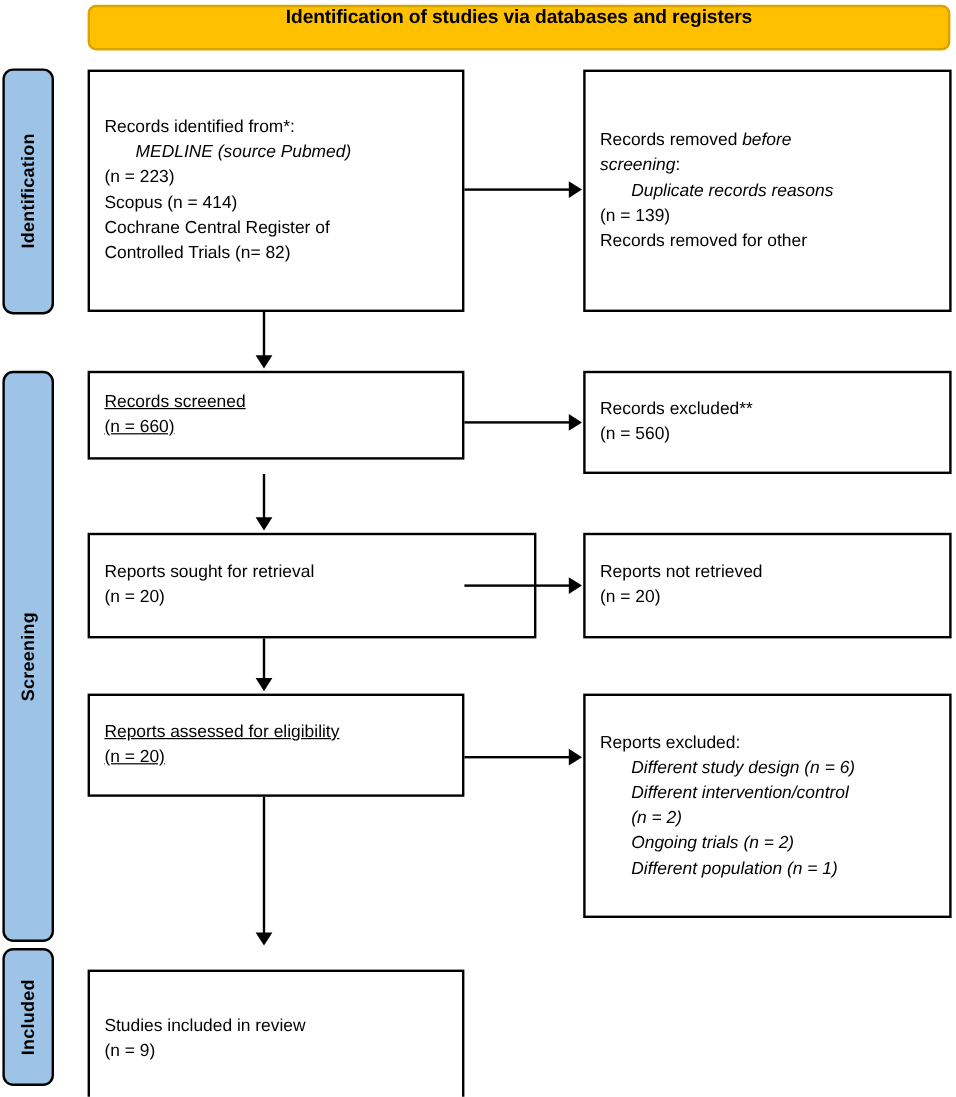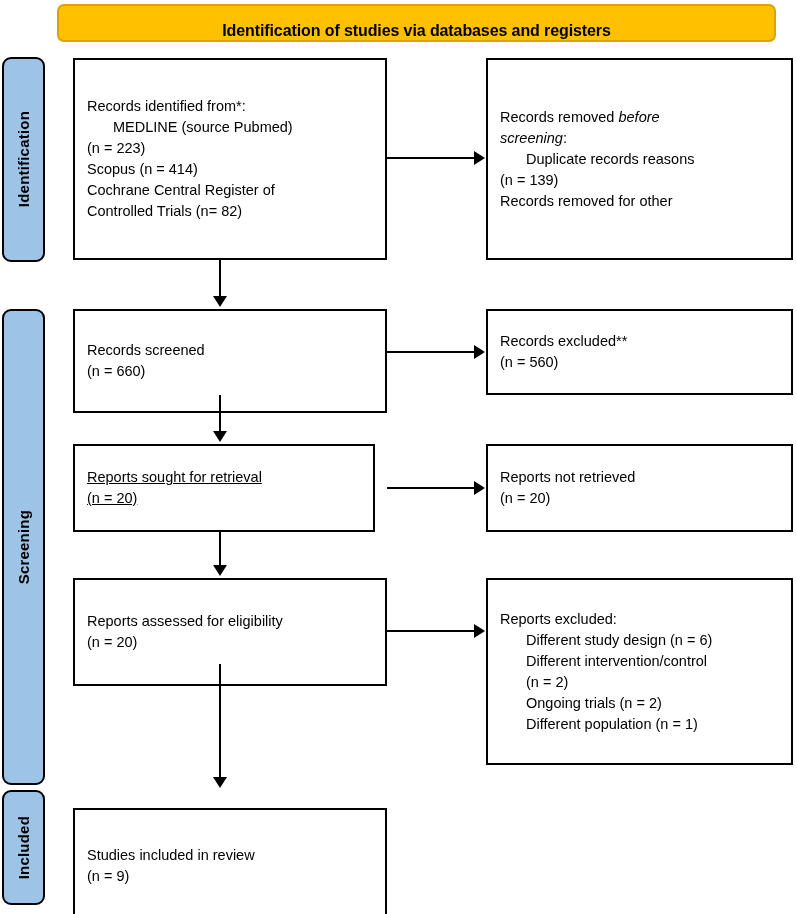--- a/index.html
+++ b/index.html
@@ -16,30 +16,30 @@
   }
   #diagram {
     position: relative;
     width: 797px;
     height: 914px;
   }
 
   
   .banner {
     position: absolute;
-    left: 57px;
+    left: 73px;
     top: 4px;
     width: 719px;
     height: 38px;
     background: #FFC000;
     border: 2px solid #D9A300;
     border-radius: 7px;
     box-sizing: border-box;
     display: flex;
-    align-items: flex-end;
+    align-items: flex-start;
     justify-content: center;
     font-size: 16px;
     font-weight: bold;
     letter-spacing: -0.1px;
   }
 
   
   .stage {
     position: absolute;
     background: #9DC3E6;
@@ -71,28 +71,28 @@
     display: flex;
     flex-direction: column;
     justify-content: center;
     padding: 0 12px;
   }
   .box .line {
     font-size: 14.5px;
     line-height: 21px;
     white-space: nowrap;
   }
-  .box .line.indent { padding-left: 26px; }
+  .box .line.indent { padding-left: 26px; font-style: italic; }
   .box .line i { font-style: italic; }
 
   
   .box-identified  { left: 73px;  top: 58px;  width: 314px; height: 202px; }
-  .box-screened    { left: 73px;  top: 309px; width: 314px; height: 104px; }
-  .box-sought      { left: 73px;  top: 444px; width: 302px; height: 88px; text-decoration: underline; }
-  .box-assessed    { left: 73px;  top: 578px; width: 314px; height: 108px; }
+  .box-screened    { left: 73px;  top: 309px; width: 314px; height: 74px; text-decoration: underline; }
+  .box-sought      { left: 73px;  top: 444px; width: 374px; height: 88px; }
+  .box-assessed    { left: 73px;  top: 578px; width: 314px; height: 86px; text-decoration: underline; }
   .box-included    { left: 73px;  top: 808px; width: 314px); width: 314px; height: 115px; }
 
   
   .box-removed     { left: 486px; top: 58px;  width: 307px; height: 202px; }
   .box-excluded    { left: 486px; top: 309px; width: 307px; height: 86px; }
   .box-notretr     { left: 486px; top: 444px; width: 307px; height: 88px; }
   .box-repexcluded { left: 486px; top: 578px; width: 307px; height: 187px; }
 
   
   .conn {

